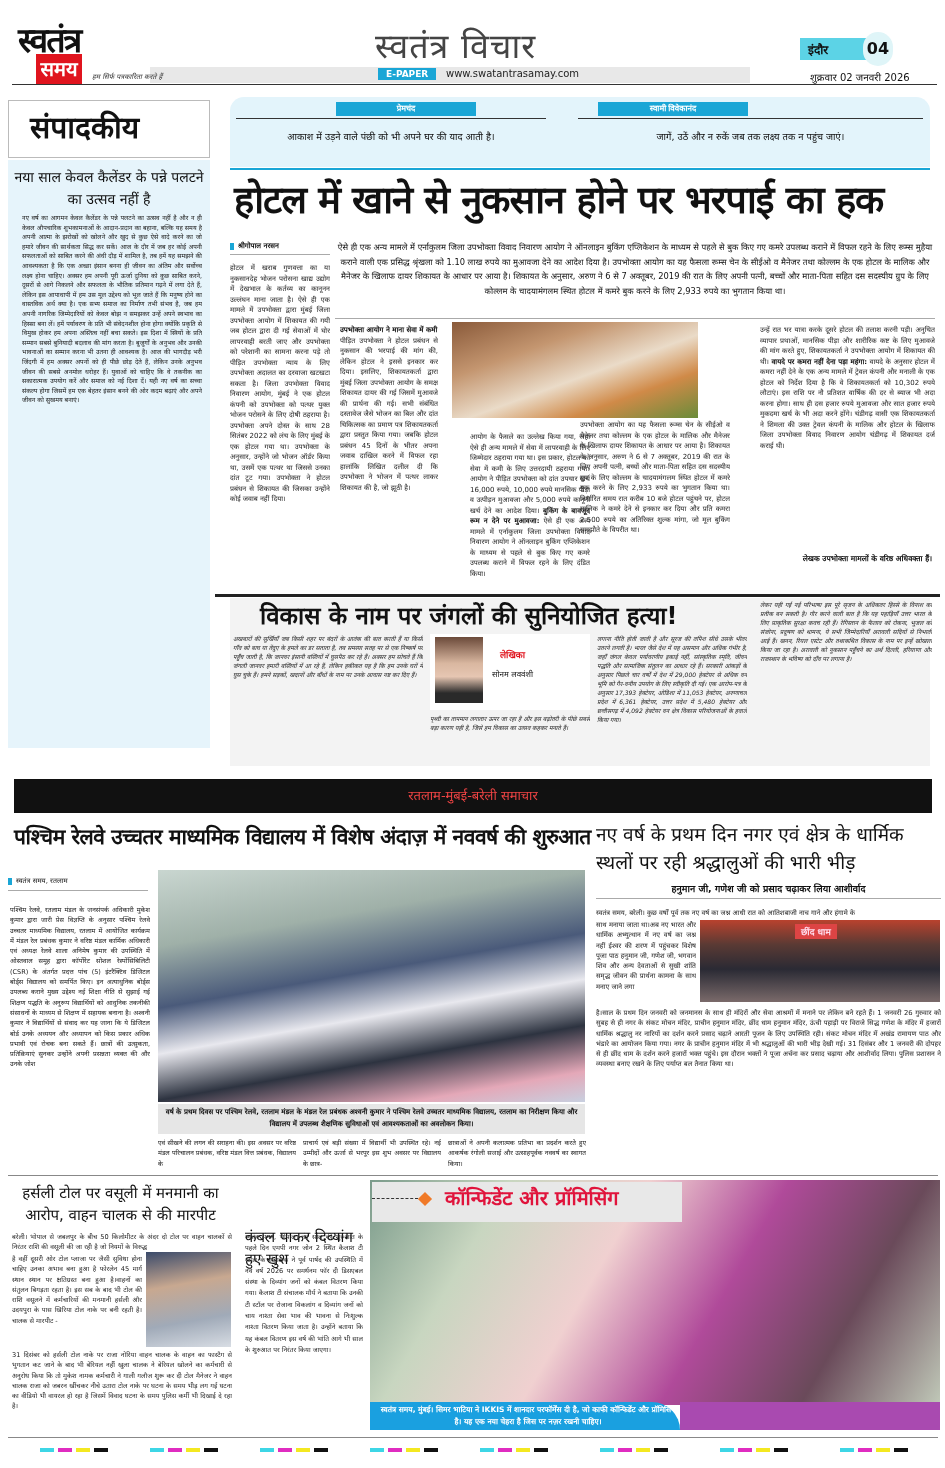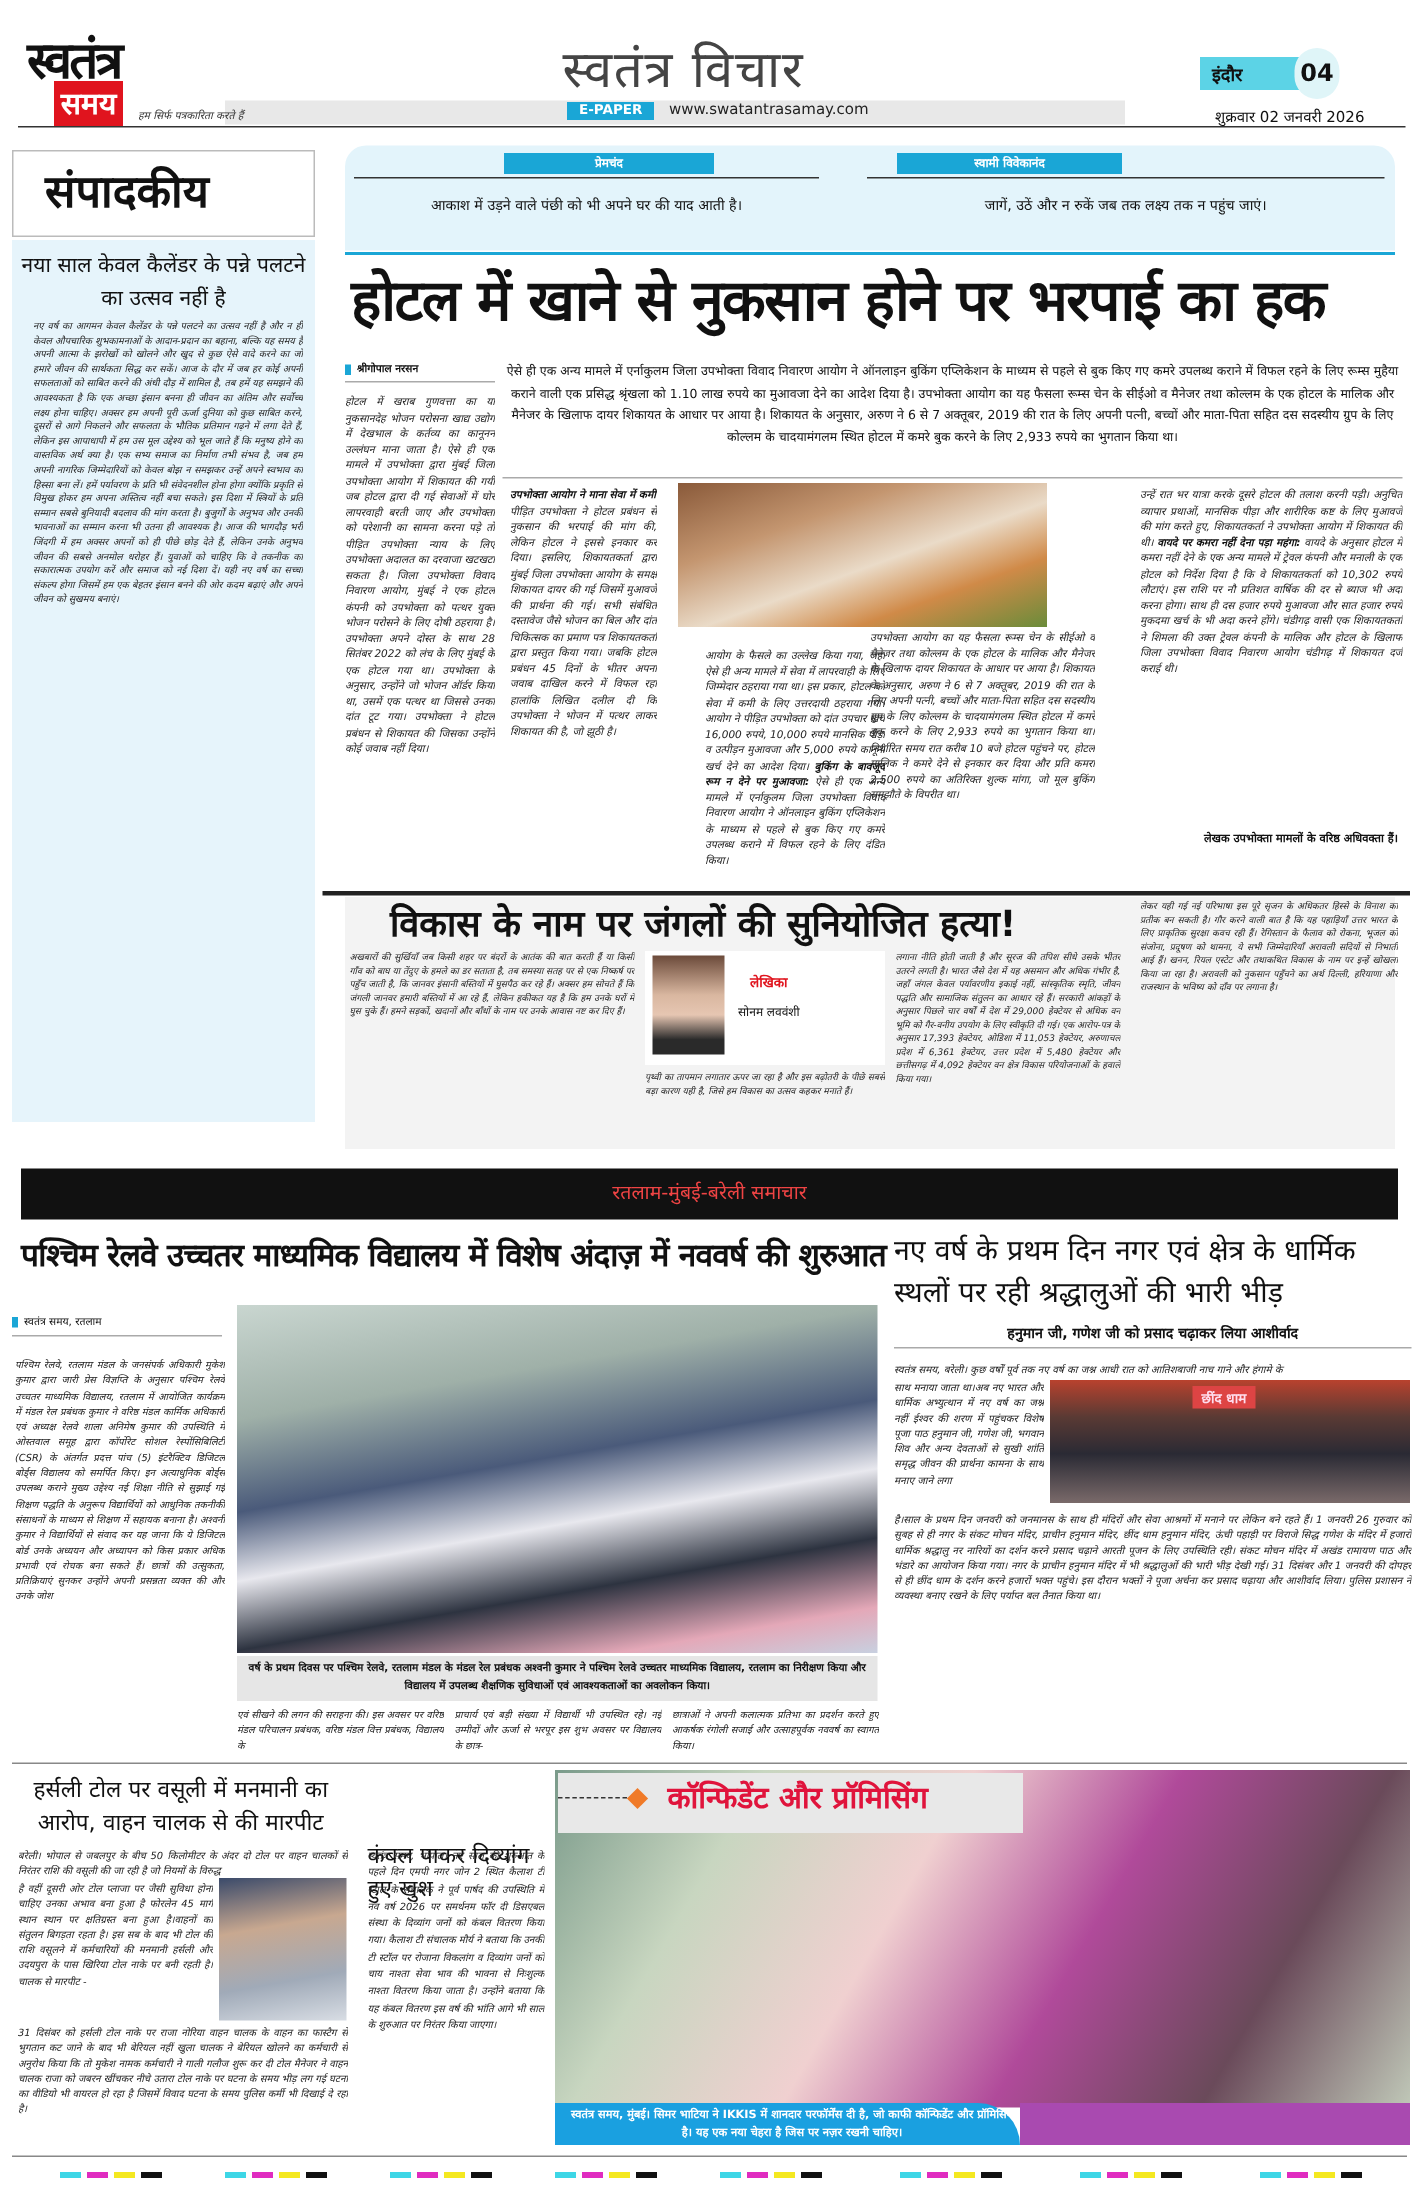--- a/index.html
+++ b/index.html
@@ -1,19 +1,19 @@
 <!DOCTYPE html>
 <html><head>
 <meta charset="utf-8">
 <style>
   * { box-sizing: border-box; margin: 0; padding: 0; }
   body { width: 945px; height: 1468px; background: #fff; font-family: "DejaVu Sans", sans-serif; color: #111; position: relative; overflow: hidden; }
   .abs { position: absolute; }
   .serif { font-family: "DejaVu Serif", serif; }
-  .txt { font-size: 7px; line-height: 10.5px; color: #222; text-align: justify; overflow: hidden; font-style: italic; }
+  .txt { font-size: 7px; line-height: 10.5px; color: #222; text-align: justify; overflow: hidden; }
 
   
   #logo-top { left: 18px; top: 16px; font-size: 34px; font-weight: bold; letter-spacing: -2px; }
   #logo-bottom { left: 36px; top: 54px; width: 46px; height: 30px; background: #e0141e; color: #fff; font-size: 20px; font-weight: bold; text-align: center; line-height: 30px; }
   #tagline { left: 92px; top: 72px; font-size: 7px; font-style: italic; color: #333; }
   #tagline-bar { left: 150px; top: 67px; width: 600px; height: 16px; background: #e8e8e8; }
   #section-title { left: 375px; top: 22px; font-size: 34px; color: #444; letter-spacing: 1px; }
   #epaper { left: 378px; top: 68px; background: #1aa6d6; color: #fff; font-size: 9px; padding: 1px 8px; font-weight: bold; }
   #site-url { left: 446px; top: 68px; font-size: 10px; color: #222; }
   #city-box { left: 800px; top: 38px; width: 88px; height: 22px; background: #5cd3e6; }
@@ -130,21 +130,21 @@
 <div class="abs" id="sampadakiya-box"></div>
 <div class="abs" id="sampadakiya">संपादकीय</div>
 <div class="abs" id="editorial-bg"></div>
 <div class="abs" id="edit-headline">नया साल केवल कैलेंडर के पन्ने पलटने का उत्सव नहीं है</div>
 <div class="abs txt" id="edit-body">नए वर्ष का आगमन केवल कैलेंडर के पन्ने पलटने का उत्सव नहीं है और न ही केवल औपचारिक शुभकामनाओं के आदान-प्रदान का बहाना, बल्कि यह समय है अपनी आत्मा के झरोखों को खोलने और खुद से कुछ ऐसे वादे करने का जो हमारे जीवन की सार्थकता सिद्ध कर सकें। आज के दौर में जब हर कोई अपनी सफलताओं को साबित करने की अंधी दौड़ में शामिल है, तब हमें यह समझने की आवश्यकता है कि एक अच्छा इंसान बनना ही जीवन का अंतिम और सर्वोच्च लक्ष्य होना चाहिए। अक्सर हम अपनी पूरी ऊर्जा दुनिया को कुछ साबित करने, दूसरों से आगे निकलने और सफलता के भौतिक प्रतिमान गढ़ने में लगा देते हैं, लेकिन इस आपाधापी में हम उस मूल उद्देश्य को भूल जाते हैं कि मनुष्य होने का वास्तविक अर्थ क्या है। एक सभ्य समाज का निर्माण तभी संभव है, जब हम अपनी नागरिक जिम्मेदारियों को केवल बोझ न समझकर उन्हें अपने स्वभाव का हिस्सा बना लें। हमें पर्यावरण के प्रति भी संवेदनशील होना होगा क्योंकि प्रकृति से विमुख होकर हम अपना अस्तित्व नहीं बचा सकते। इस दिशा में स्त्रियों के प्रति सम्मान सबसे बुनियादी बदलाव की मांग करता है। बुजुर्गों के अनुभव और उनकी भावनाओं का सम्मान करना भी उतना ही आवश्यक है। आज की भागदौड़ भरी जिंदगी में हम अक्सर अपनों को ही पीछे छोड़ देते हैं, लेकिन उनके अनुभव जीवन की सबसे अनमोल धरोहर हैं। युवाओं को चाहिए कि वे तकनीक का सकारात्मक उपयोग करें और समाज को नई दिशा दें। यही नए वर्ष का सच्चा संकल्प होगा जिसमें हम एक बेहतर इंसान बनने की ओर कदम बढ़ाएं और अपने जीवन को सुखमय बनाएं।</div>
 
 <div class="abs" id="quote-band"></div>
 <div class="abs q-tag" style="left:336px;width:140px;">प्रेमचंद</div>
 <div class="abs q-rule" style="left:236px;width:310px;"></div>
 <div class="abs q-text" style="left:236px;width:310px;">आकाश में उड़ने वाले पंछी को भी अपने घर की याद आती है।</div>
-<div class="abs q-tag" style="left:598px;width:150px;">स्वामी विवेकानंद</div>
+<div class="abs q-tag" style="left:598px;width:150px;font-family:Liberation Serif, serif;">स्वामी विवेकानंद</div>
 <div class="abs q-rule" style="left:578px;width:345px;"></div>
 <div class="abs q-text" style="left:578px;width:345px;">जागें, उठें और न रुकें जब तक लक्ष्य तक न पहुंच जाएं।</div>
 <div class="abs" id="band-rule"></div>
 
 <div class="abs" id="main-headline">होटल में खाने से नुकसान होने पर भरपाई का हक</div>
 <div class="abs" id="byline-mark"></div>
 <div class="abs" id="byline">श्रीगोपाल नरसन</div>
 <div class="abs" id="byline-rule"></div>
 <div class="abs" id="lead">ऐसे ही एक अन्य मामले में एर्नाकुलम जिला उपभोक्ता विवाद निवारण आयोग ने ऑनलाइन बुकिंग एप्लिकेशन के माध्यम से पहले से बुक किए गए कमरे उपलब्ध कराने में विफल रहने के लिए रूम्स मुहैया कराने वाली एक प्रसिद्ध श्रृंखला को 1.10 लाख रुपये का मुआवजा देने का आदेश दिया है। उपभोक्ता आयोग का यह फैसला रूम्स चेन के सीईओ व मैनेजर तथा कोल्लम के एक होटल के मालिक और मैनेजर के खिलाफ दायर शिकायत के आधार पर आया है। शिकायत के अनुसार, अरुण ने 6 से 7 अक्तूबर, 2019 की रात के लिए अपनी पत्नी, बच्चों और माता-पिता सहित दस सदस्यीय ग्रुप के लिए कोल्लम के चादयामंगलम स्थित होटल में कमरे बुक करने के लिए 2,933 रुपये का भुगतान किया था।</div>
 <div class="abs" id="lead-rule"></div>

